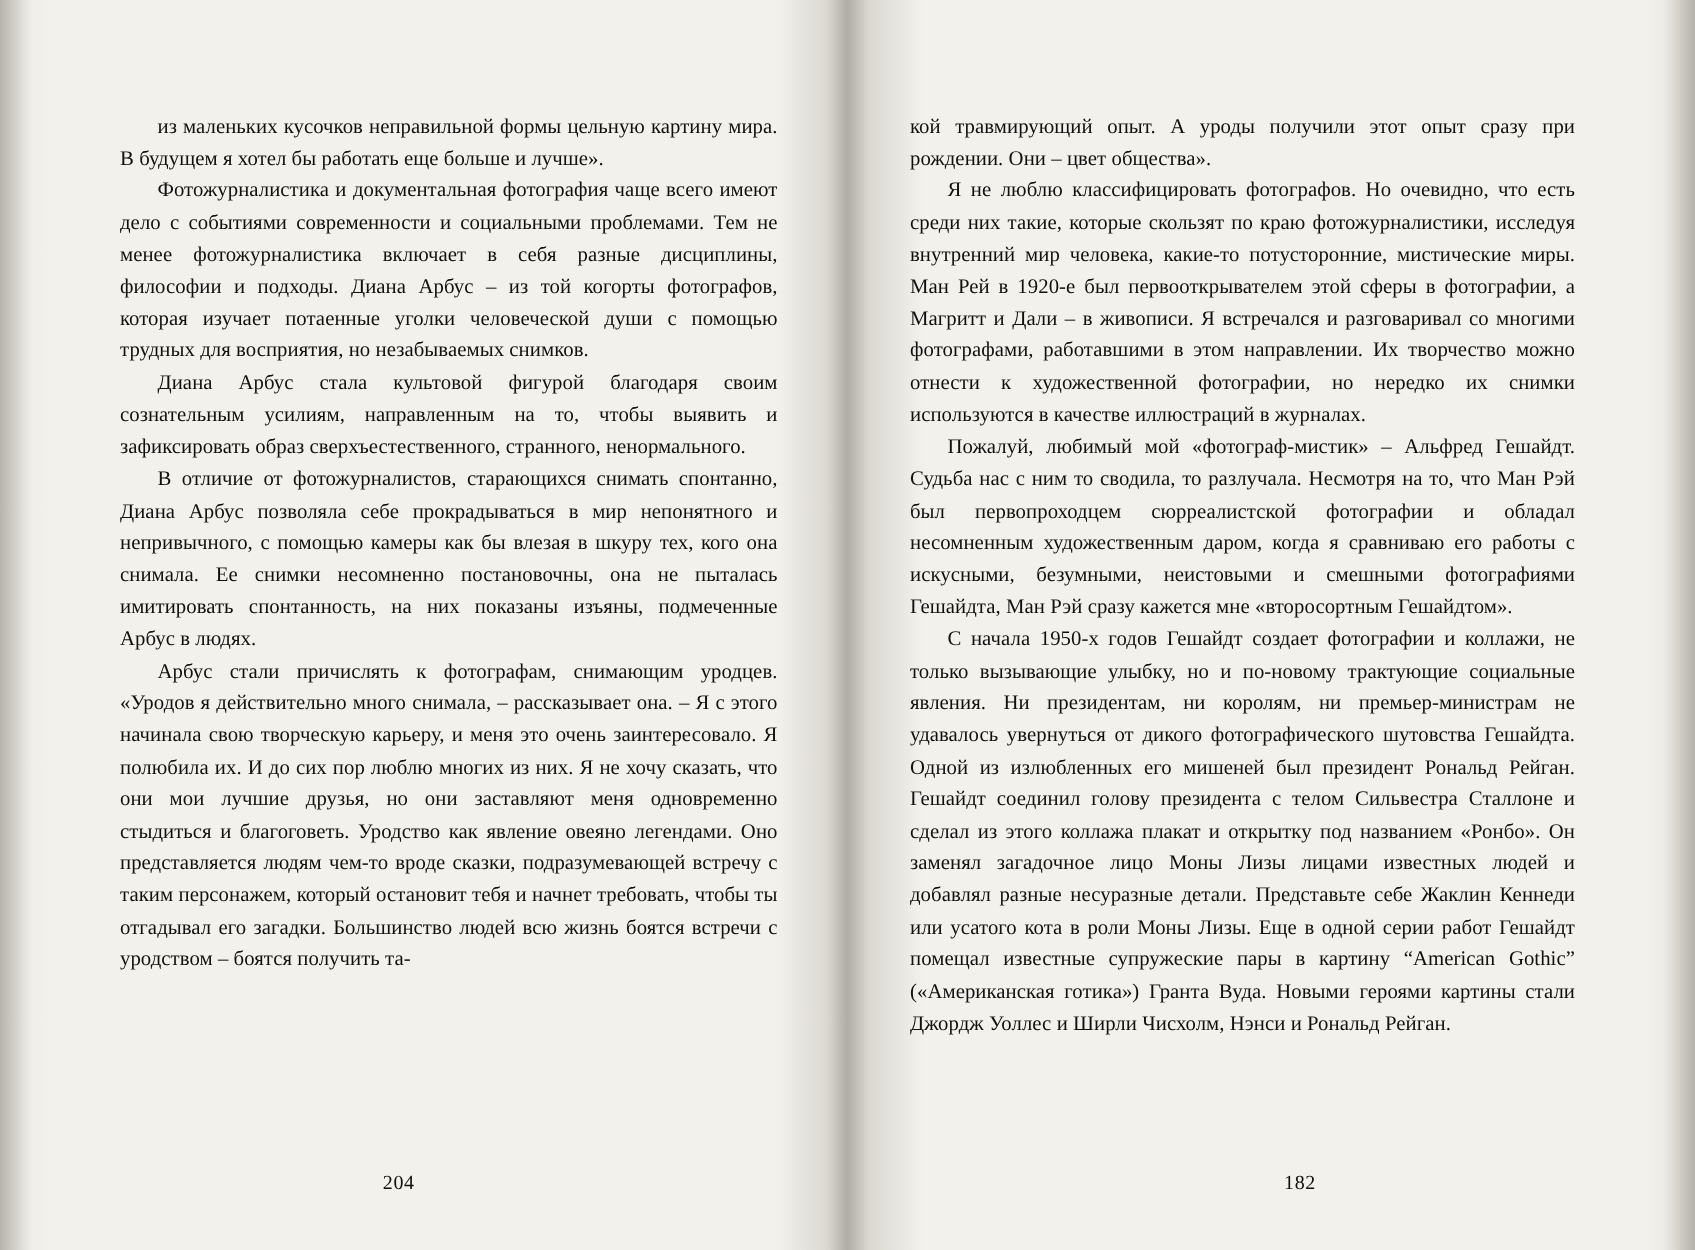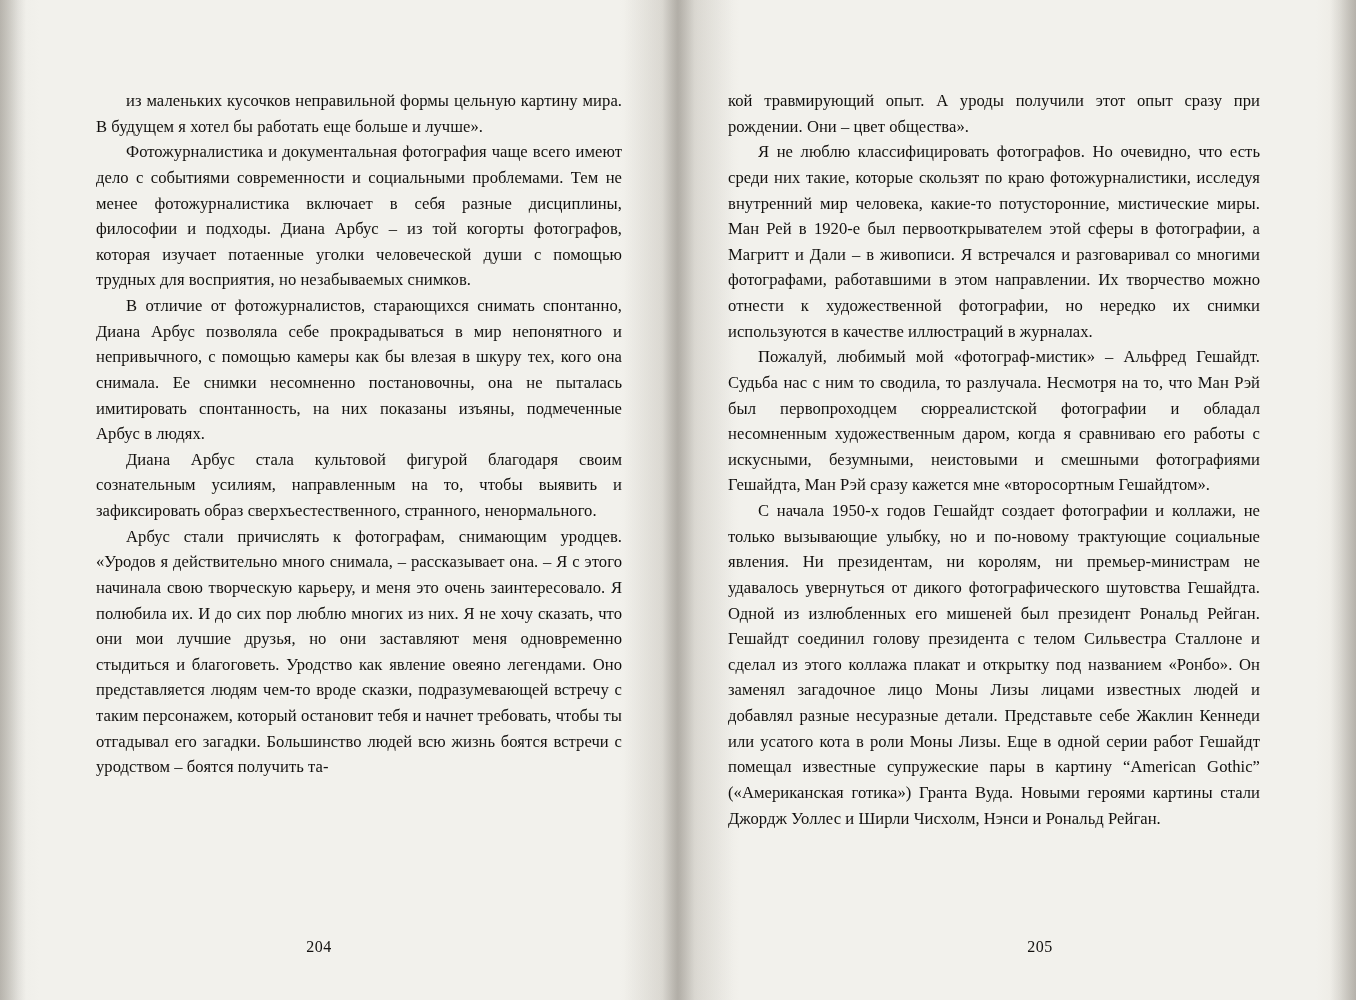--- a/index.html
+++ b/index.html
@@ -123,34 +123,34 @@
 <body>
 
 <div class="spread">
 
   <div class="page page-left">
     <div class="col">
       <p>из маленьких кусочков неправильной формы цельную картину мира. В будущем я хотел бы работать еще больше и лучше».</p>
 
 
       <p>Фотожурналистика и документальная фотография чаще всего имеют дело с событиями современности и социальными проблемами. Тем не менее фотожурналистика включает в себя разные дисциплины, философии и подходы. Диана Арбус – из той когорты фотографов, которая изучает потаенные уголки человеческой души с помощью трудных для восприятия, но незабываемых снимков.</p>
+      <p>Диана Арбус стала культовой фигурой благодаря своим сознательным усилиям, направленным на то, чтобы выявить и зафиксировать образ сверхъестественного, странного, ненормального.</p>
       <p>В отличие от фотожурналистов, старающихся снимать спонтанно, Диана Арбус позволяла себе прокрадываться в мир непонятного и непривычного, с помощью камеры как бы влезая в шкуру тех, кого она снимала. Ее снимки несомненно постановочны, она не пыталась имитировать спонтанность, на них показаны изъяны, подмеченные Арбус в людях.</p>
-      <p>Диана Арбус стала культовой фигурой благодаря своим сознательным усилиям, направленным на то, чтобы выявить и зафиксировать образ сверхъестественного, странного, ненормального.</p>
       <p>Арбус стали причислять к фотографам, снимающим уродцев. «Уродов я действительно много снимала, – рассказывает она. – Я с этого начинала свою творческую карьеру, и меня это очень заинтересовало. Я полюбила их. И до сих пор люблю многих из них. Я не хочу сказать, что они мои лучшие друзья, но они заставляют меня одновременно стыдиться и благоговеть. Уродство как явление овеяно легендами. Оно представляется людям чем-то вроде сказки, подразумевающей встречу с таким персонажем, который остановит тебя и начнет требовать, чтобы ты отгадывал его загадки. Большинство людей всю жизнь боятся встречи с уродством – боятся получить та-</p>
     </div>
   </div>
 
   <div class="page page-right">
     <div class="col">
       <p class="noindent">кой травмирующий опыт. А уроды получили этот опыт сразу при рождении. Они – цвет общества».</p>
       <p>Я не люблю классифицировать фотографов. Но очевидно, что есть среди них такие, которые скользят по краю фотожурналистики, исследуя внутренний мир человека, какие-то потусторонние, мистические миры. Ман Рей в 1920-е был первооткрывателем этой сферы в фотографии, а Магритт и Дали – в живописи. Я встречался и разговаривал со многими фотографами, работавшими в этом направлении. Их творчество можно отнести к художественной фотографии, но нередко их снимки используются в качестве иллюстраций в журналах.</p>
       <p>Пожалуй, любимый мой «фотограф-мистик» – Альфред Гешайдт. Судьба нас с ним то сводила, то разлучала. Несмотря на то, что Ман Рэй был первопроходцем сюрреалистской фотографии и обладал несомненным художественным даром, когда я сравниваю его работы с искусными, безумными, неистовыми и смешными фотографиями Гешайдта, Ман Рэй сразу кажется мне «второсортным Гешайдтом».</p>
       <p>С начала 1950-х годов Гешайдт создает фотографии и коллажи, не только вызывающие улыбку, но и по-новому трактующие социальные явления. Ни президентам, ни королям, ни премьер-министрам не удавалось увернуться от дикого фотографического шутовства Гешайдта. Одной из излюбленных его мишеней был президент Рональд Рейган. Гешайдт соединил голову президента с телом Сильвестра Сталлоне и сделал из этого коллажа плакат и открытку под названием «Ронбо». Он заменял загадочное лицо Моны Лизы лицами известных людей и добавлял разные несуразные детали. Представьте себе Жаклин Кеннеди или усатого кота в роли Моны Лизы. Еще в одной серии работ Гешайдт помещал известные супружеские пары в картину “American Gothic” («Американская готика») Гранта Вуда. Новыми героями картины стали Джордж Уоллес и Ширли Чисхолм, Нэнси и Рональд Рейган.</p>
     </div>
   </div>
 
   <div class="folio folio-left">204</div>
-  <div class="folio folio-right">205</div>
+  <div class="folio folio-right">182</div>
 
   <div class="gutter-shadow"></div>
   <div class="edge-shadow-left"></div>
   <div class="edge-shadow-right"></div>
 </div>
 
 </body></html>

